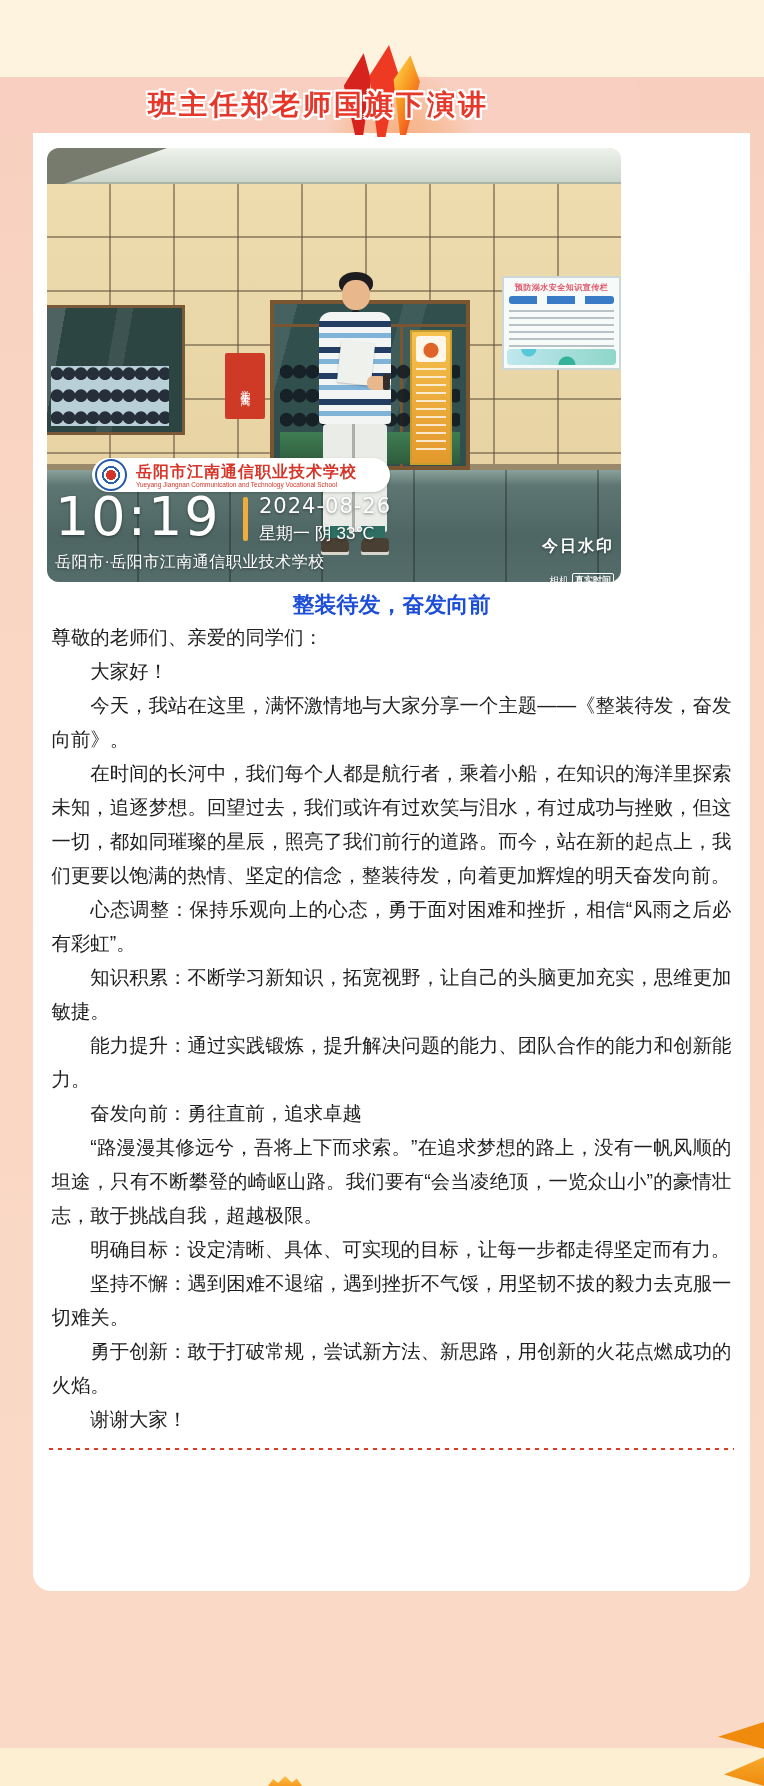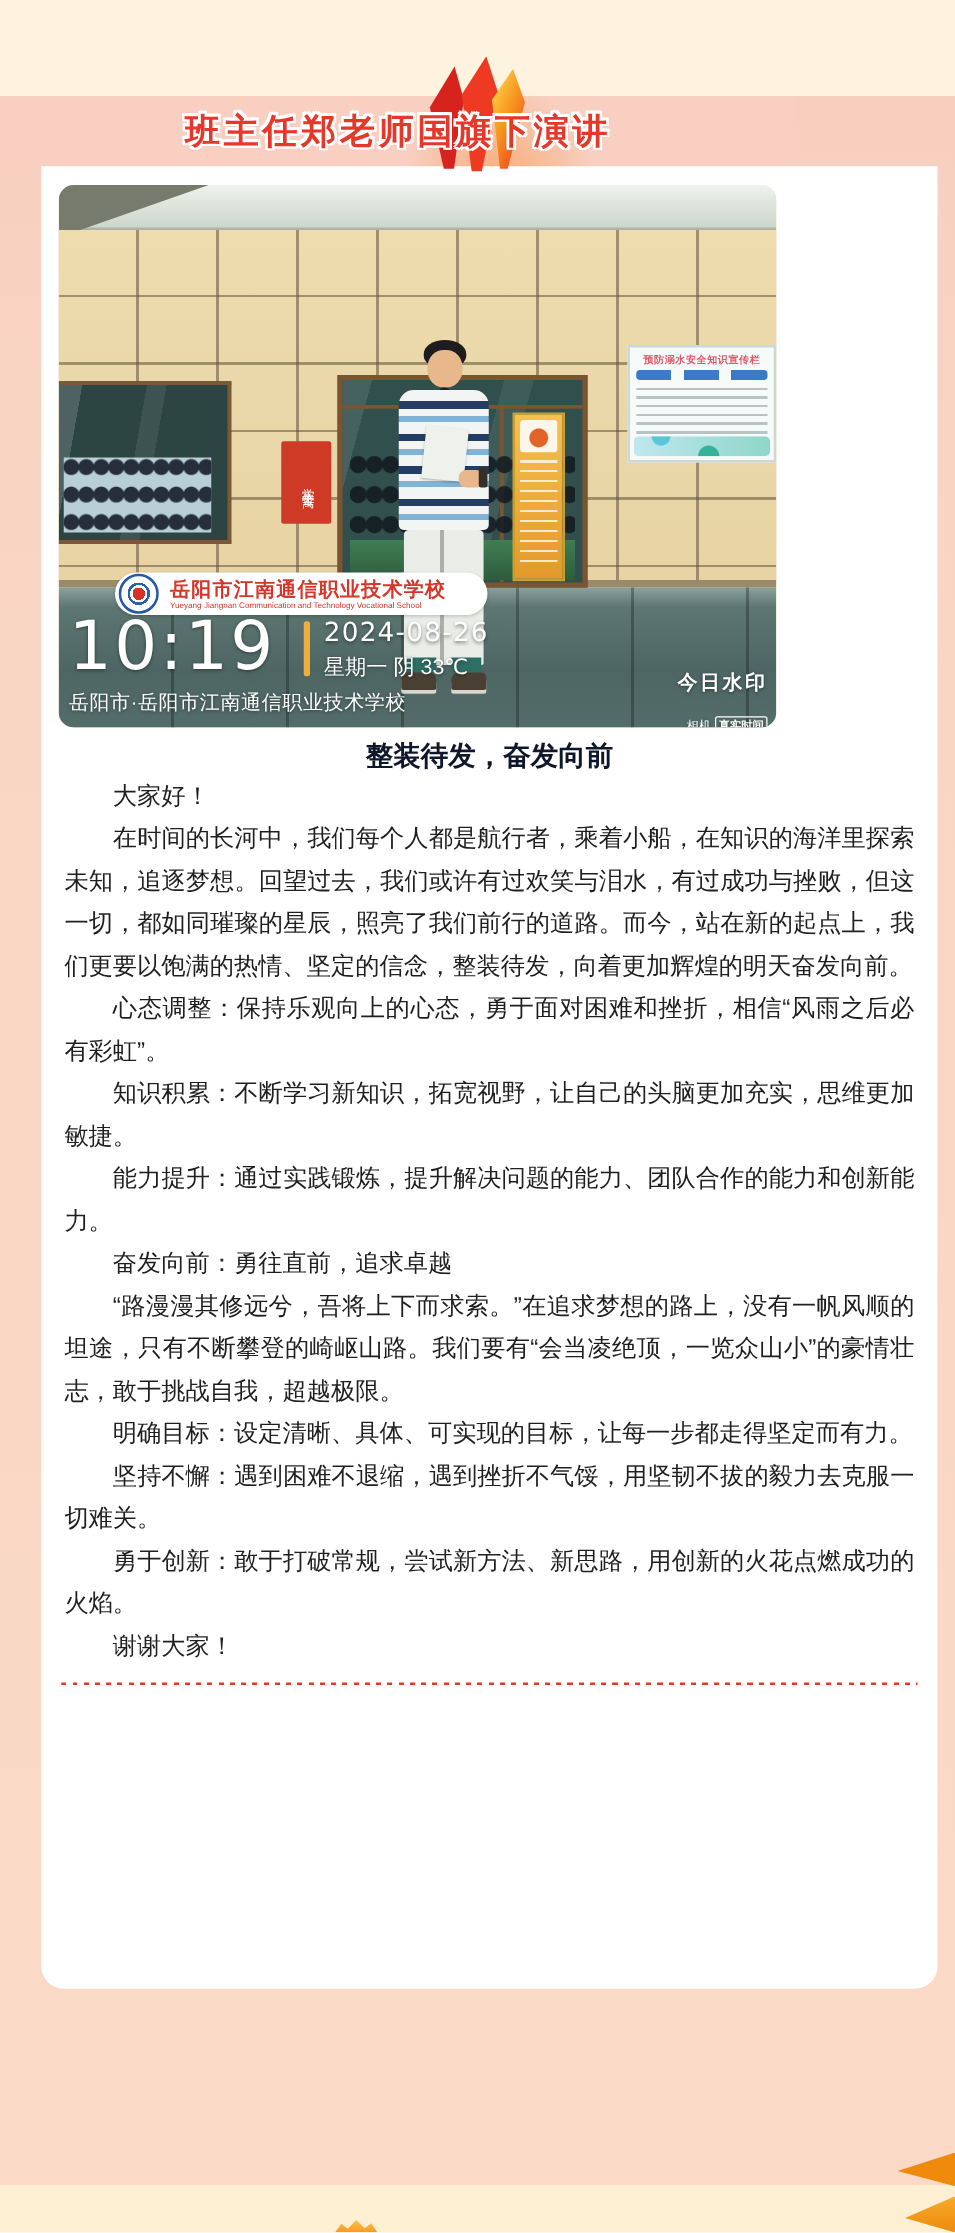--- a/index.html
+++ b/index.html
@@ -94,21 +94,21 @@
   .ov-date{left:212px;top:346px;font-size:21px;letter-spacing:1px;font-family:"DejaVu Sans",sans-serif;}
   .ov-week{left:212px;top:374px;font-size:17px;}
   .ov-loc{left:8px;top:404px;font-size:16px;letter-spacing:.5px;}
   .ov-wm{right:7px;top:388px;text-align:right;}
   .ov-wm *{position:static;}
   .ov-wm-app{font-size:16px;font-weight:600;letter-spacing:2px;}
   .ov-wm-row{margin-top:16px;font-size:10px;display:flex;justify-content:flex-end;align-items:center;gap:3px;}
   .ov-wm-box{font-size:9px;font-weight:bold;border:1px solid #fff;border-radius:2px;padding:0 2px;}
   .ov-wm-code{margin-top:2px;font-size:6.5px;opacity:.8;letter-spacing:.5px;}
   
-  .heading{margin:8px 0 0 0;height:30px;line-height:30px;text-align:center;font-size:22px;font-weight:bold;color:#0f172a;}
+  .heading{margin:8px 0 0 0;height:30px;line-height:30px;text-align:center;font-size:22px;font-weight:bold;color:#1d4ed8;}
   .article{width:680px;margin:0 auto;}
   .article p{margin:0;font-size:19.4px;line-height:34px;color:#1f1f1f;text-align:justify;}
   .article p.indent{text-indent:2em;}
   .dashed{margin:12px 2px 0 2px;height:2px;
     background:repeating-linear-gradient(90deg,#df3a22 0 4px,rgba(0,0,0,0) 4px 9px);}
   
   .tri1{position:absolute;right:0;top:1722px;width:46px;height:27px;background:#ef8a0c;clip-path:polygon(100% 0,100% 100%,0 55%);}
   .tri2{position:absolute;right:0;top:1757px;width:40px;height:29px;background:linear-gradient(180deg,#f6a92c,#ef8a0c);clip-path:polygon(100% 0,100% 100%,0 60%);}
   .flame-bottom{position:absolute;left:268px;top:1776px;width:34px;height:10px;background:linear-gradient(180deg,#ffc24d,#f59a1d);
     clip-path:polygon(0 100%,15% 30%,30% 70%,50% 0,70% 65%,85% 25%,100% 100%);}
@@ -195,21 +195,23 @@
         <span>相机</span>
         <span class="ov-wm-box">真实时间</span>
       </div>
       <div class="ov-wm-code">防伪 BCBOPPKLRBGEU3</div>
     </div>
   </div>
 
   <h2 class="heading">整装待发，奋发向前</h2>
 
   <div class="article">
+    <p>尊敬的老师们、亲爱的同学们：</p>
     <p class="indent">大家好！</p>
+    <p class="indent">今天，我站在这里，满怀激情地与大家分享一个主题——《整装待发，奋发向前》。</p>
     <p class="indent">在时间的长河中，我们每个人都是航行者，乘着小船，在知识的海洋里探索未知，追逐梦想。回望过去，我们或许有过欢笑与泪水，有过成功与挫败，但这一切，都如同璀璨的星辰，照亮了我们前行的道路。而今，站在新的起点上，我们更要以饱满的热情、坚定的信念，整装待发，向着更加辉煌的明天奋发向前。</p>
     <p class="indent">心态调整：保持乐观向上的心态，勇于面对困难和挫折，相信“风雨之后必有彩虹”。</p>
     <p class="indent">知识积累：不断学习新知识，拓宽视野，让自己的头脑更加充实，思维更加敏捷。</p>
     <p class="indent">能力提升：通过实践锻炼，提升解决问题的能力、团队合作的能力和创新能力。</p>
     <p class="indent">奋发向前：勇往直前，追求卓越</p>
     <p class="indent">“路漫漫其修远兮，吾将上下而求索。”在追求梦想的路上，没有一帆风顺的坦途，只有不断攀登的崎岖山路。我们要有“会当凌绝顶，一览众山小”的豪情壮志，敢于挑战自我，超越极限。</p>
     <p class="indent">明确目标：设定清晰、具体、可实现的目标，让每一步都走得坚定而有力。</p>
     <p class="indent">坚持不懈：遇到困难不退缩，遇到挫折不气馁，用坚韧不拔的毅力去克服一切难关。</p>
     <p class="indent">勇于创新：敢于打破常规，尝试新方法、新思路，用创新的火花点燃成功的火焰。</p>
     <p class="indent">谢谢大家！</p>

